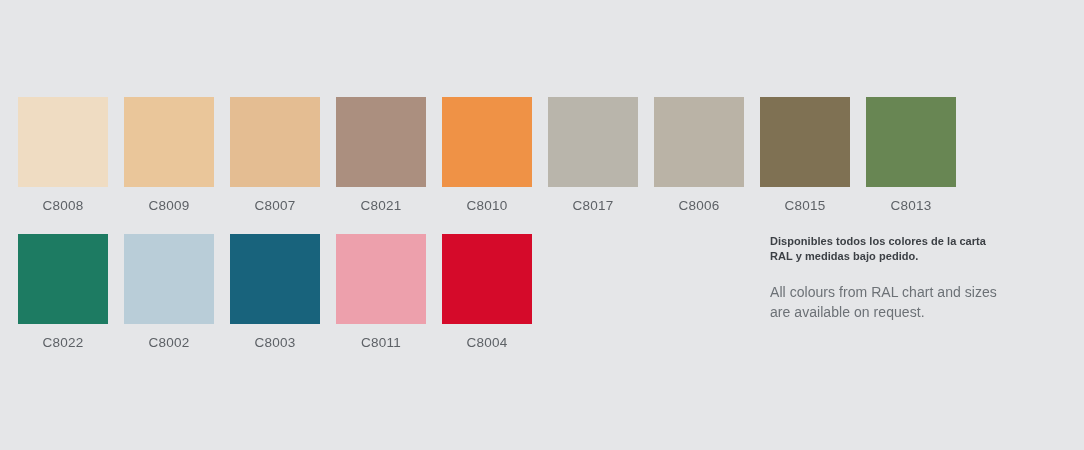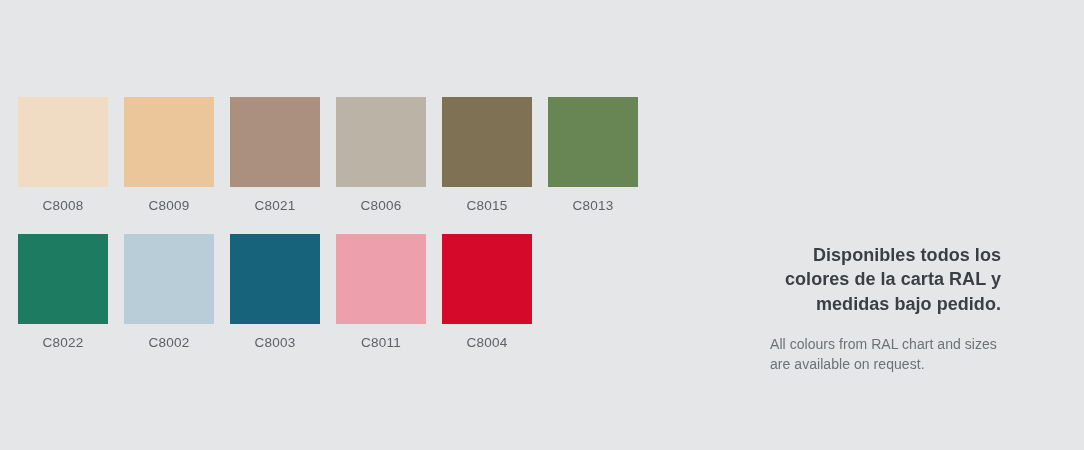--- a/index.html
+++ b/index.html
@@ -53,27 +53,26 @@
     white-space: nowrap;
   }
 
   #ral-note {
     position: absolute;
     left: 770px;
     top: 234px;
     width: 240px;
   }
   .note-heading {
-    font-size: 18px;
+    font-size: 11px;
     font-weight: bold;
     line-height: 1.35;
     color: #3b3f44;
-    margin: 9px;
+    margin: 0;
     letter-spacing: 0.05px;
-    text-align: right;
   }
   .note-body {
     margin: 18px 0 0 0;
     font-size: 14px;
     line-height: 1.45;
     color: #6c7176;
     letter-spacing: 0.05px;
   }
 </style>
 </head>
@@ -84,22 +83,34 @@
   <div class="swatch-row row-1">
       <div class="swatch-cell">
         <div class="swatch-chip" title="C8008" style="background-color: rgb(239, 220, 194);"></div>
         <div class="swatch-label">C8008</div>
       </div>
       <div class="swatch-cell">
         <div class="swatch-chip" title="C8009" style="background-color: rgb(234, 198, 154);"></div>
         <div class="swatch-label">C8009</div>
       </div>
       <div class="swatch-cell">
+        <div class="swatch-chip" title="C8007" style="background-color: rgb(228, 189, 146);"></div>
+        <div class="swatch-label">C8007</div>
+      </div>
+      <div class="swatch-cell">
         <div class="swatch-chip" title="C8021" style="background-color: rgb(171, 143, 127);"></div>
         <div class="swatch-label">C8021</div>
+      </div>
+      <div class="swatch-cell">
+        <div class="swatch-chip" title="C8010" style="background-color: rgb(239, 146, 70);"></div>
+        <div class="swatch-label">C8010</div>
+      </div>
+      <div class="swatch-cell">
+        <div class="swatch-chip" title="C8017" style="background-color: rgb(185, 181, 171);"></div>
+        <div class="swatch-label">C8017</div>
       </div>
       <div class="swatch-cell">
         <div class="swatch-chip" title="C8006" style="background-color: rgb(186, 179, 166);"></div>
         <div class="swatch-label">C8006</div>
       </div>
       <div class="swatch-cell">
         <div class="swatch-chip" title="C8015" style="background-color: rgb(127, 113, 83);"></div>
         <div class="swatch-label">C8015</div>
       </div>
       <div class="swatch-cell">

